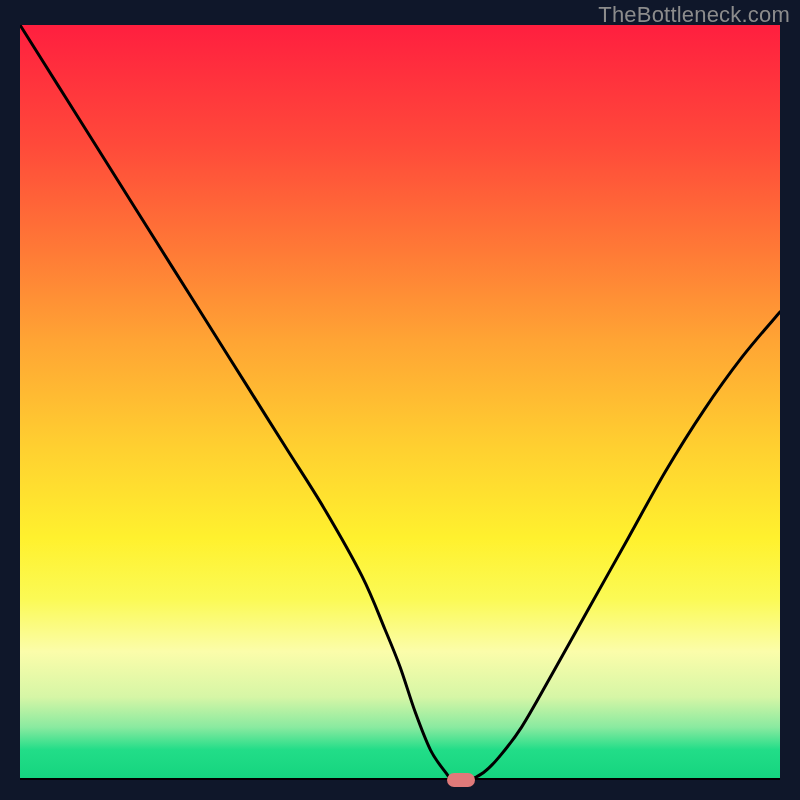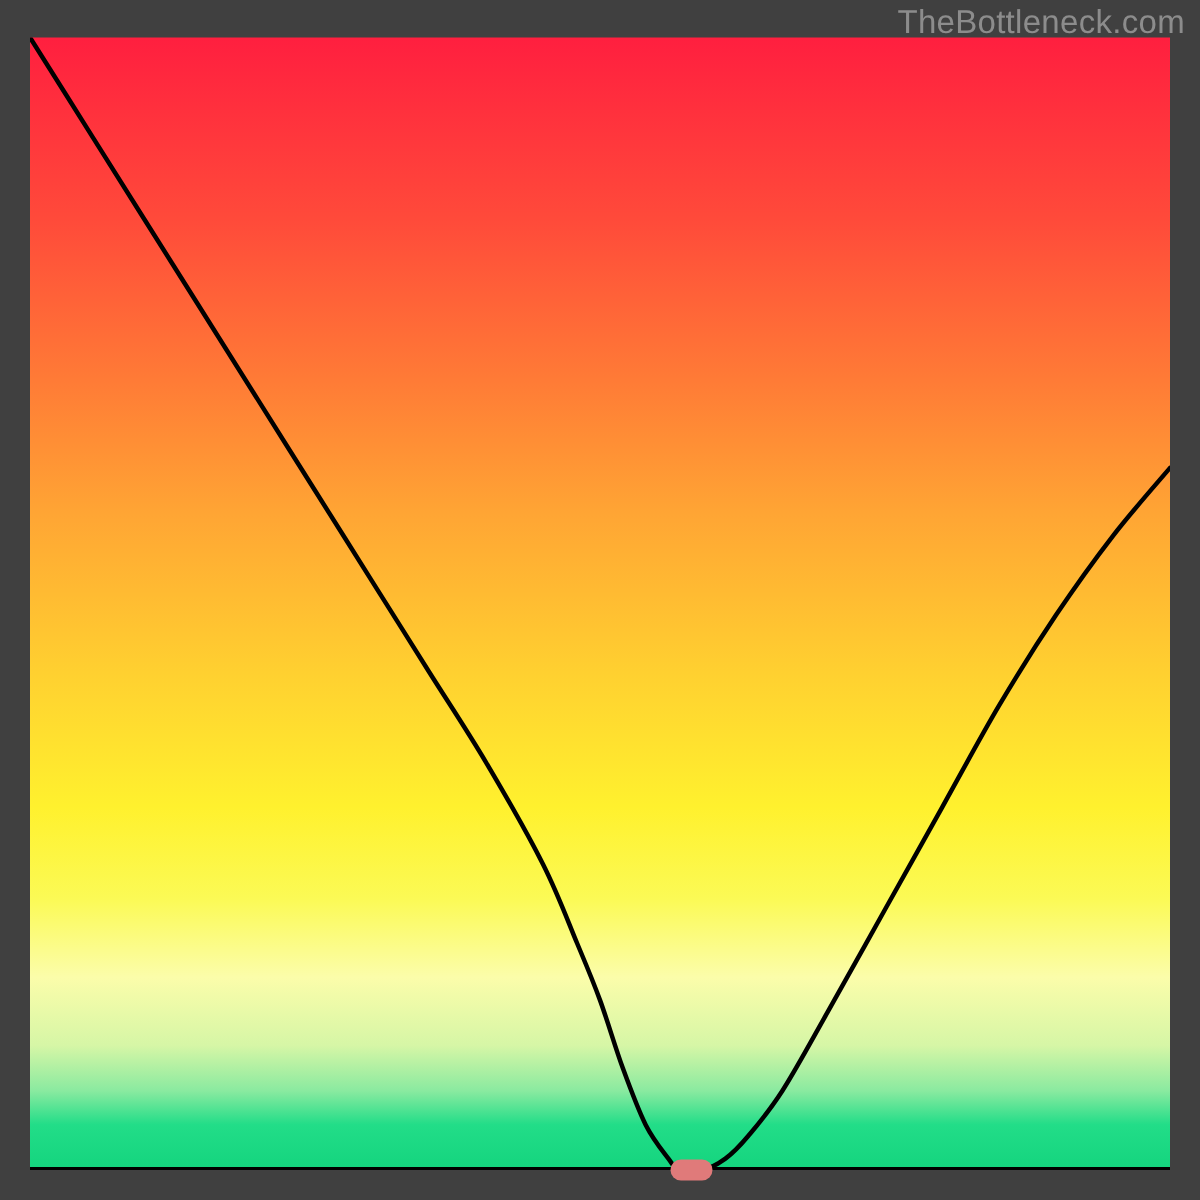--- a/index.html
+++ b/index.html
@@ -8,21 +8,21 @@
     width: 800px;
     height: 800px;
     background: #000;
     overflow: hidden;
     font-family: Arial, Helvetica, sans-serif;
   }
   .frame {
     position: relative;
     width: 800px;
     height: 800px;
-    background: #404040;
+    background: #0f172a;
   }
   .watermark {
     position: absolute;
     top: 2px;
     right: 10px;
     color: #8c8c8c;
     font-size: 22px;
     font-weight: 500;
     letter-spacing: 0.2px;
     z-index: 30;

